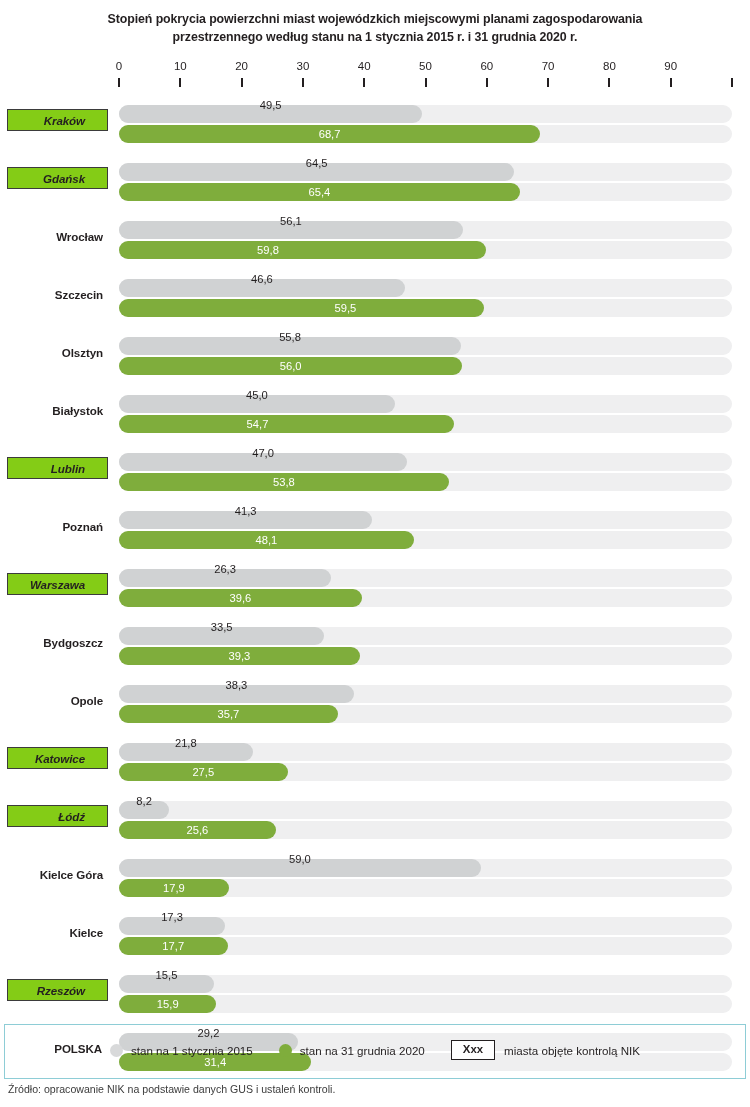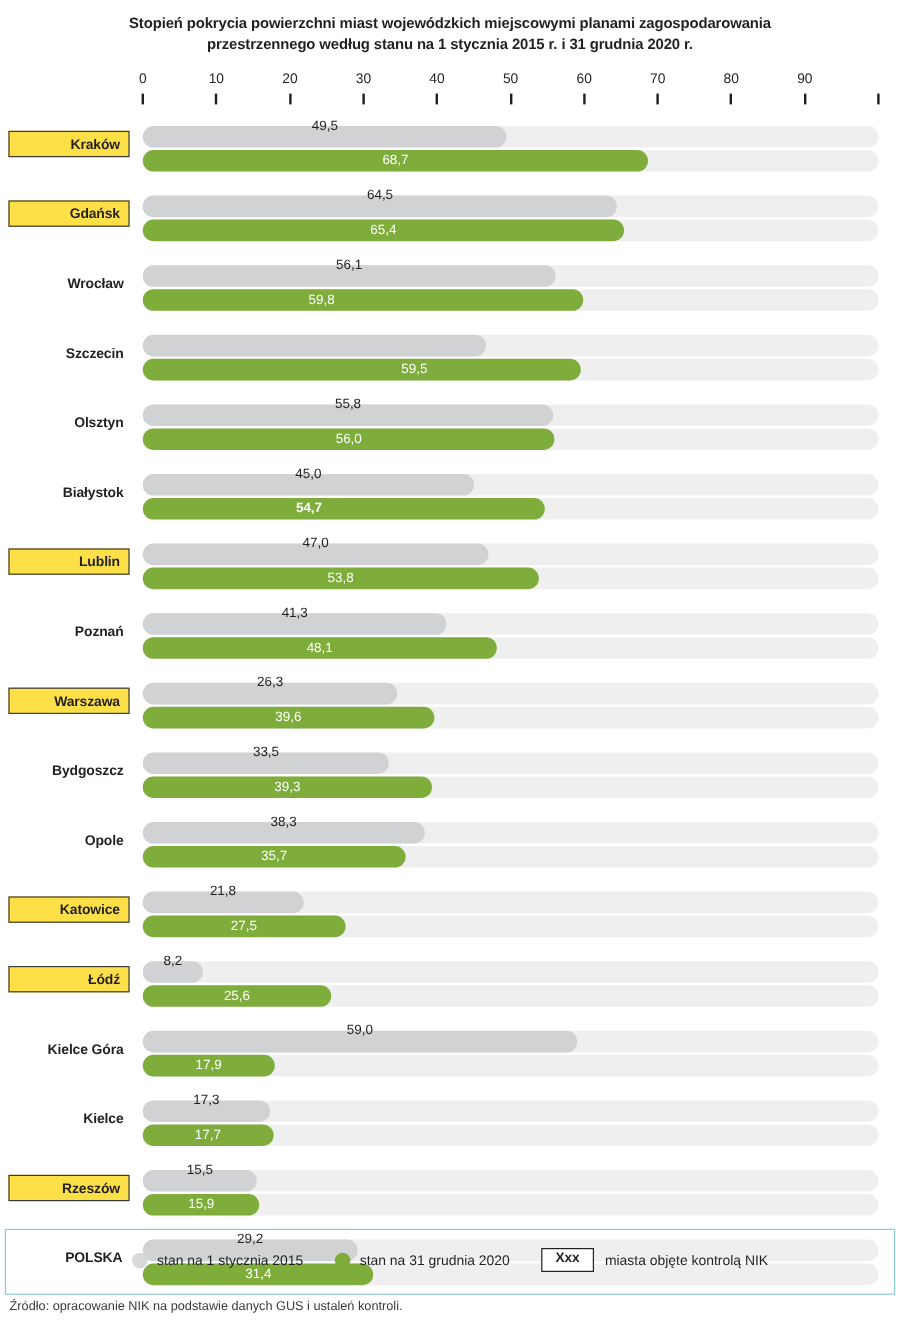--- a/index.html
+++ b/index.html
@@ -112,22 +112,23 @@
     color: #231f20;
     letter-spacing: -0.1px;
     white-space: nowrap;
   }
   .row-label.boxed {
     left: 7px;
     width: 101px;
     height: 22px;
     top: 13px;
     border: 1.4px solid #3b3b3b;
-    background: #fde047;
-    padding-right: 7px;
+    background: #84cc16;
+    padding-right: 22px;
+    font-style: italic;
   }
   .row-label.polska {
     width: 112px;
     left: 0;
     padding-right: 10px;
   }
 
   
   .bars {
     position: absolute;
@@ -305,20 +306,21 @@
           <div class="bar green" style="left: 119px; width: 366.574px;"></div>
           <div class="bar-value green-val" style="top: 29px; left: 119px; width: 298px;">59,8</div>
         </div>
       </div>
       <div class="row">
         <div class="row-label">Szczecin</div>
         <div class="bars">
           <div class="track t-grey"></div>
           <div class="track t-green"></div>
           <div class="bar grey" style="left: 119px; width: 285.658px;"></div>
+          <div class="bar-value grey-val" style="left: 119px; width: 285.658px;">46,6</div>
           <div class="bar green" style="left: 119px; width: 364.735px;"></div>
           <div class="bar-value green-val" style="top: 29px; left: 119px; width: 364.735px; margin-left: 44px;">59,5</div>
         </div>
       </div>
       <div class="row">
         <div class="row-label">Olsztyn</div>
         <div class="bars">
           <div class="track t-grey"></div>
           <div class="track t-green"></div>
           <div class="bar grey" style="left: 119px; width: 342.054px;"></div>
@@ -328,21 +330,21 @@
         </div>
       </div>
       <div class="row">
         <div class="row-label">Białystok</div>
         <div class="bars">
           <div class="track t-grey"></div>
           <div class="track t-green"></div>
           <div class="bar grey" style="left: 119px; width: 275.85px;"></div>
           <div class="bar-value grey-val" style="left: 119px; width: 275.85px;">45,0</div>
           <div class="bar green" style="left: 119px; width: 335.311px;"></div>
-          <div class="bar-value green-val" style="top: 29px; left: 119px; width: 277px; font-weight: bold;">54,7</div>
+          <div class="bar-value green-val" style="top: 29px; left: 119px; width: 277px;">54,7</div>
         </div>
       </div>
       <div class="row">
         <div class="row-label boxed">Lublin</div>
         <div class="bars">
           <div class="track t-grey"></div>
           <div class="track t-green"></div>
           <div class="bar grey" style="left: 119px; width: 288.11px;"></div>
           <div class="bar-value grey-val" style="left: 119px; width: 288.11px;">47,0</div>
           <div class="bar green" style="left: 119px; width: 329.794px;"></div>

